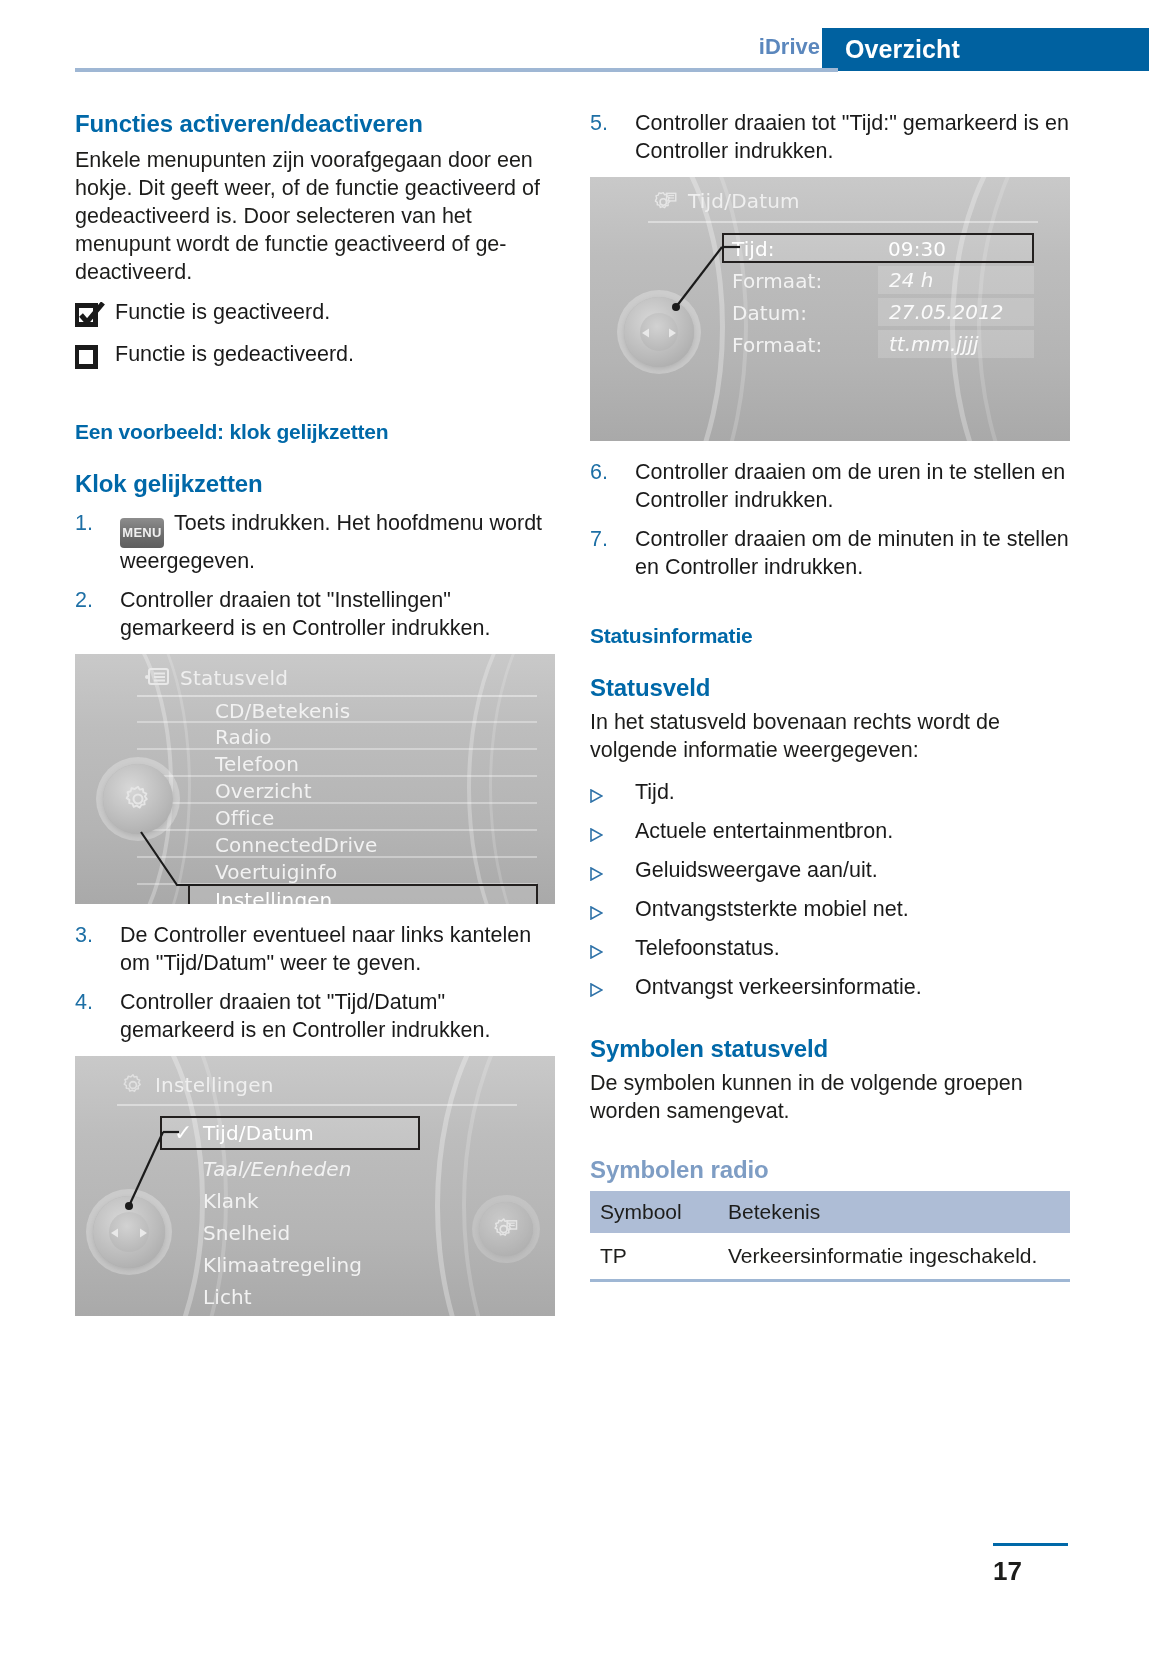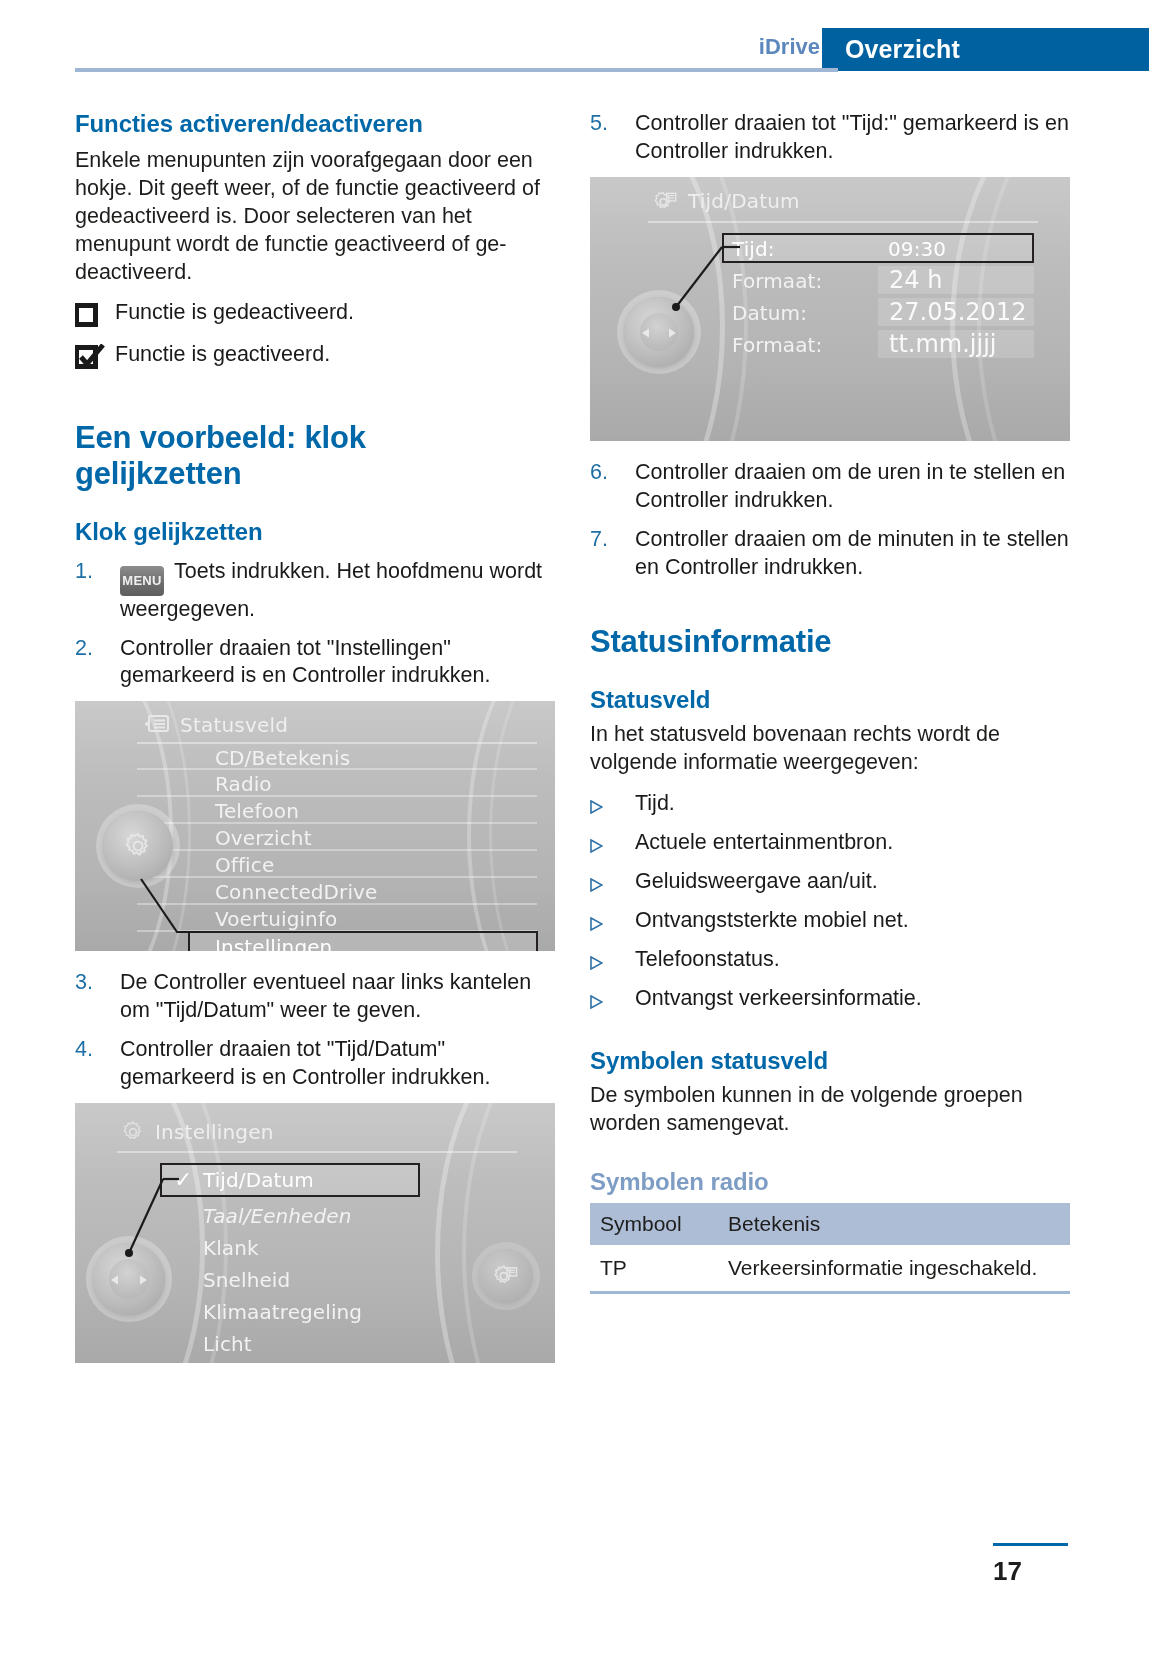--- a/index.html
+++ b/index.html
@@ -36,21 +36,21 @@
     width:763px;height:4px;background:#9fb7d4;
   }
 
   
   .col{position:absolute;top:110px;width:480px;}
   .col-left{left:75px;}
   .col-right{left:590px;}
 
   h2.sec{
     color:#0068a8;
-    font-size:31px;
+    font-size:21px;
     font-weight:bold;
     line-height:1.16;
     margin:0 0 12px 0;
     letter-spacing:-.2px;
   }
   h3.sub{
     color:#0068a8;
     font-size:22px;
     font-weight:bold;
     margin:0 0 7px 0;
@@ -146,24 +146,24 @@
   }
   .knob-inner{
     position:absolute;border-radius:50%;
     background:radial-gradient(circle at 45% 35%,#d2d2d2,#b0b0b0);
   }
   .leader{position:absolute;pointer-events:none;}
   .val-box{
     position:absolute;
     background:rgba(255,255,255,.17);
     color:#fafafa;
-    font-size:24px;
+    font-size:20px;
     box-sizing:border-box;
     padding-left:11px;
-    display:flex;align-items:center;
+    display:flex;align-items:center;font-style:italic;
   }
 
   
   table.symtab{
     border-collapse:collapse;
     width:480px;
     margin-top:6px;
     font-size:21px;
   }
   table.symtab th{
@@ -201,33 +201,33 @@
   <div class="col col-left">
 
     <h3 class="sub" style="font-size:24px;margin-bottom:9px;">Functies activeren/deactiveren</h3>
 
     <p class="body" style="margin-bottom:12px;">Enkele menupunten zijn voorafgegaan door een hokje. Dit geeft weer, of de functie geactiveerd of gedeactiveerd is. Door selecteren van het menupunt wordt de functie geactiveerd of ge-deactiveerd.</p>
 
     <div class="legend-row">
       <div class="legend-ico">
         <svg width="30" height="26" viewBox="0 0 30 26">
           <rect x="1.5" y="3.5" width="19" height="19" fill="#fff" stroke="#1a1a1a" stroke-width="5"></rect>
+          <path d="M6 13 L12 20 L28 1" fill="none" stroke="#1a1a1a" stroke-width="5"></path>
         </svg>
       </div>
-      <div class="legend-txt">Functie is gedeactiveerd.</div>
+      <div class="legend-txt">Functie is geactiveerd.</div>
     </div>
 
     <div class="legend-row">
       <div class="legend-ico">
         <svg width="30" height="26" viewBox="0 0 30 26">
           <rect x="1.5" y="3.5" width="19" height="19" fill="#fff" stroke="#1a1a1a" stroke-width="5"></rect>
-          <path d="M6 13 L12 20 L28 1" fill="none" stroke="#1a1a1a" stroke-width="5"></path>
         </svg>
       </div>
-      <div class="legend-txt">Functie is geactiveerd.</div>
+      <div class="legend-txt">Functie is gedeactiveerd.</div>
     </div>
 
     <h2 class="sec" style="margin-top:46px;width:400px;">Een voorbeeld: klok gelijkzetten</h2>
 
     <h3 class="sub" style="margin-top:26px;margin-bottom:12px;font-size:24px;">Klok gelijkzetten</h3>
 
     <div class="step">
       <div class="step-num">1.</div>
       <div class="step-txt"><span class="menu-key">MENU</span><span>Toets indrukken. Het hoofdmenu wordt weergegeven.</span></div>
     </div>

